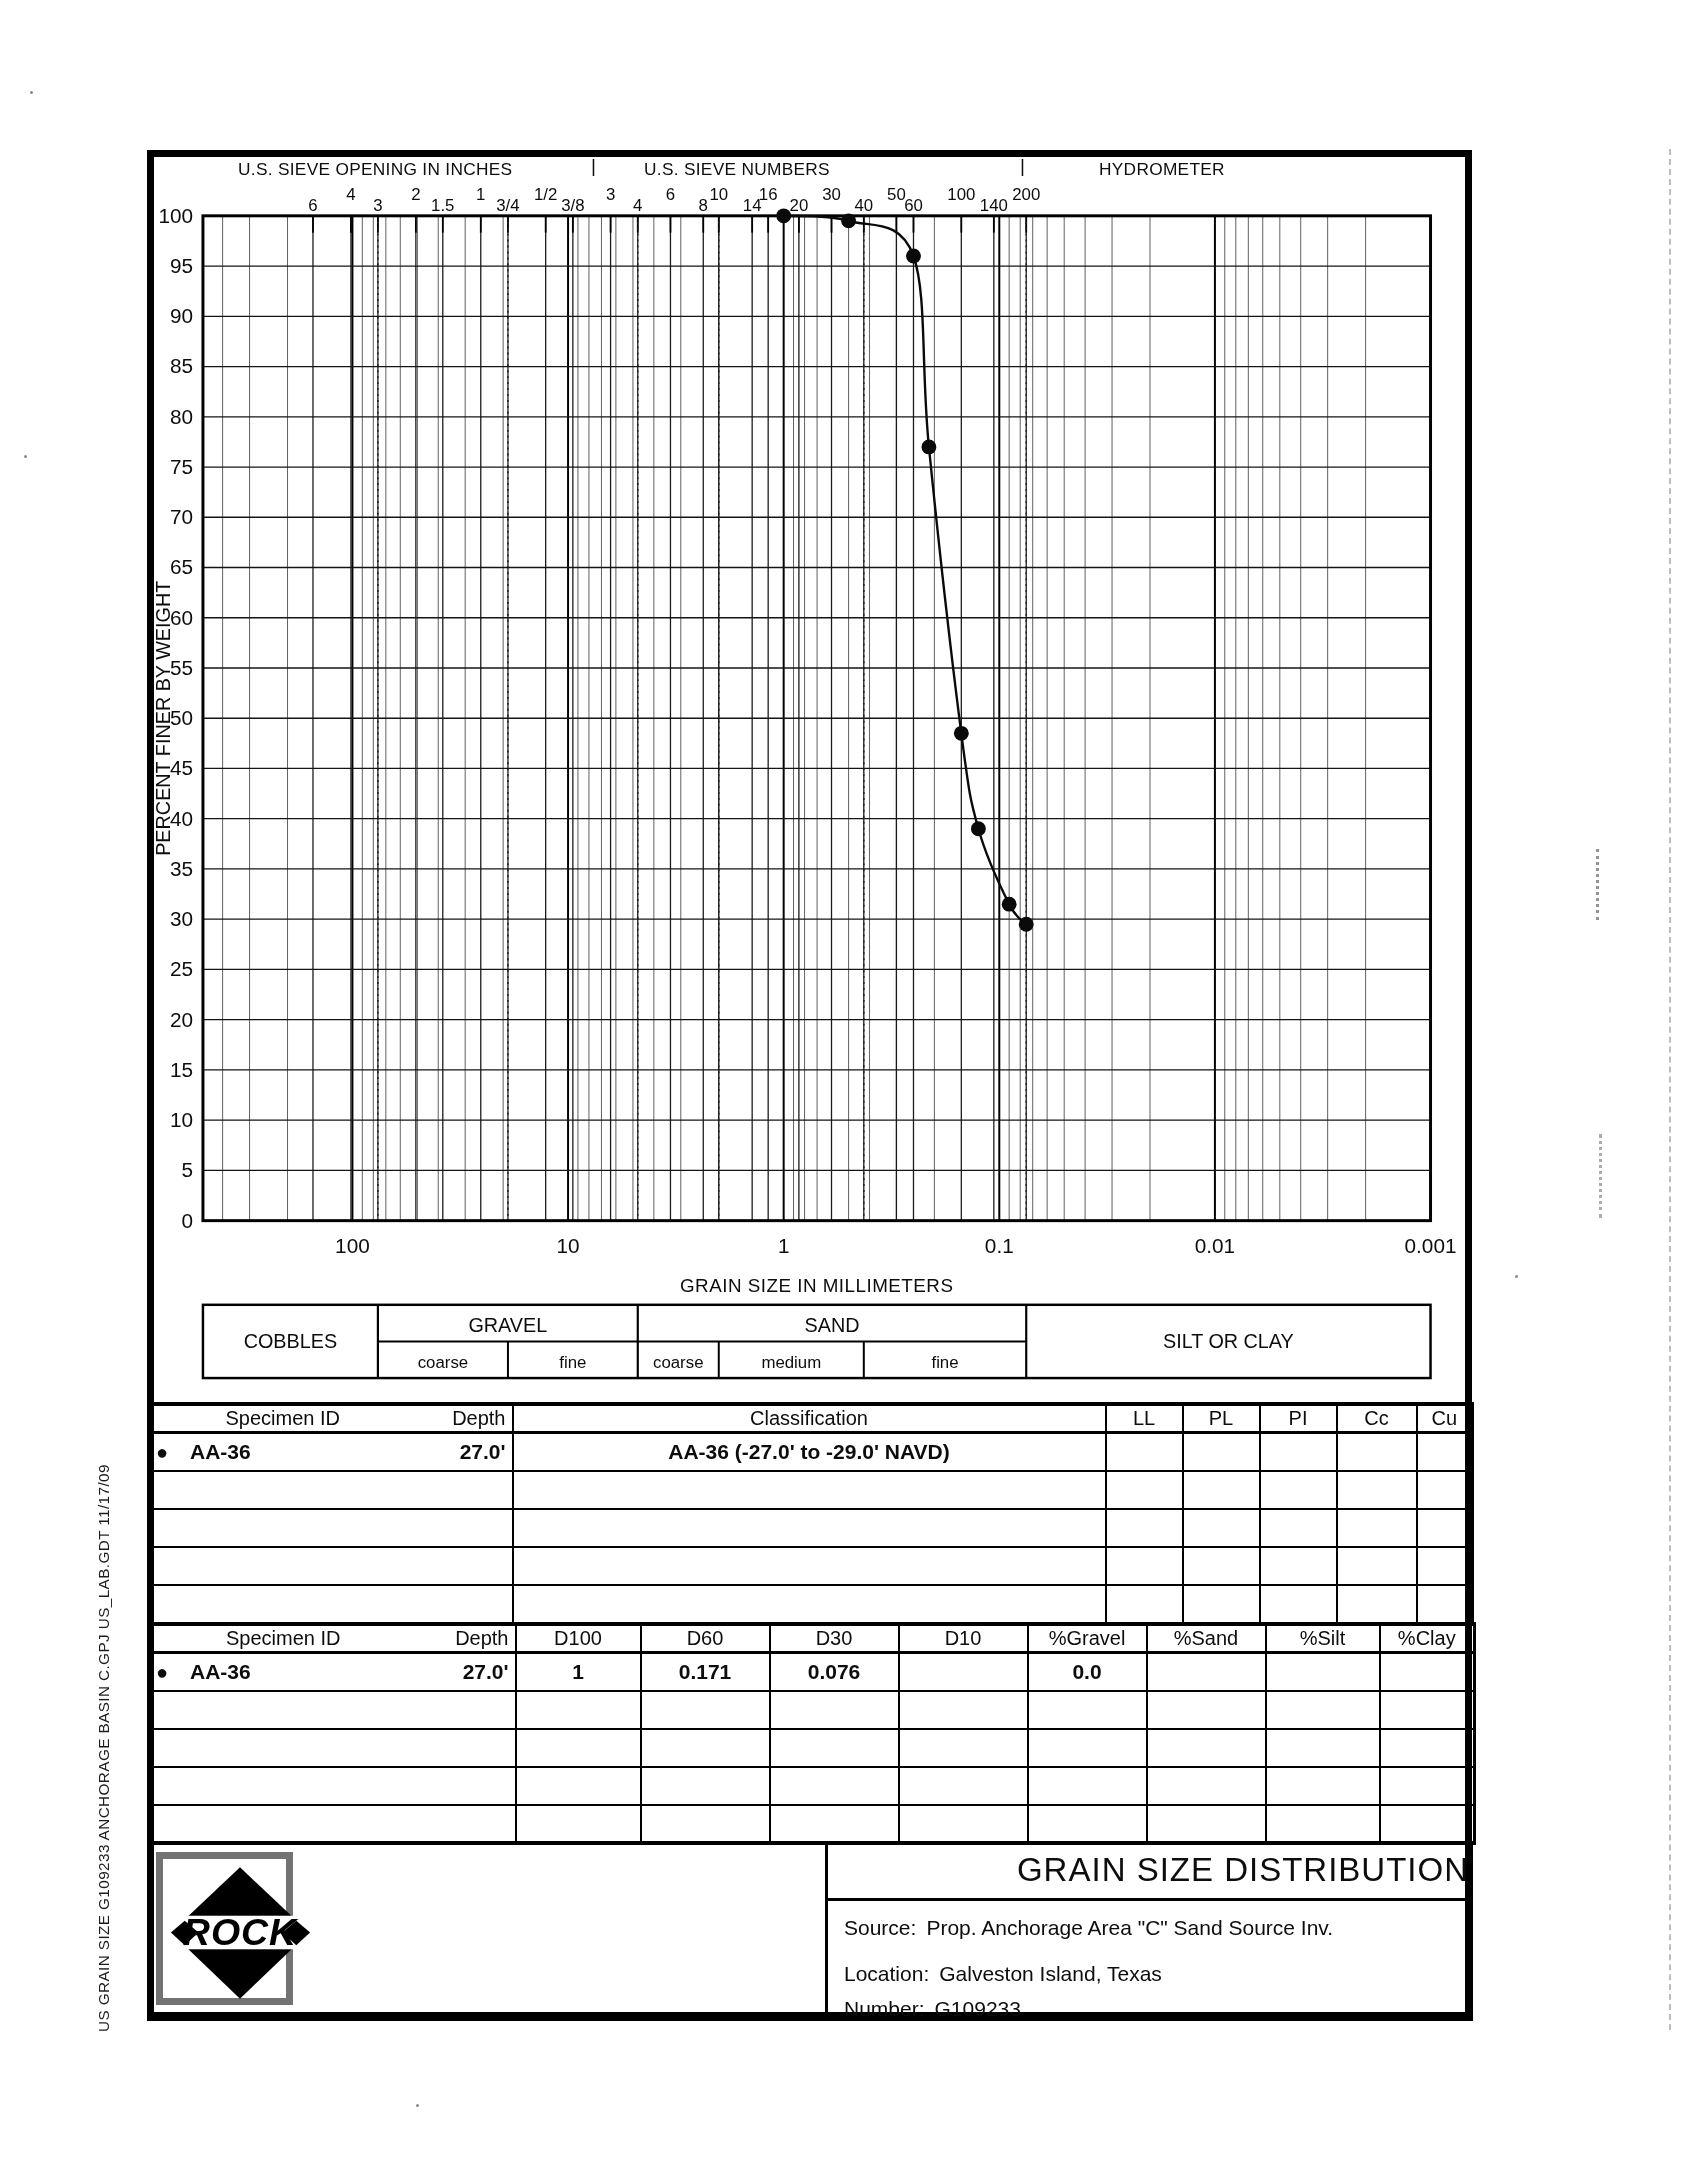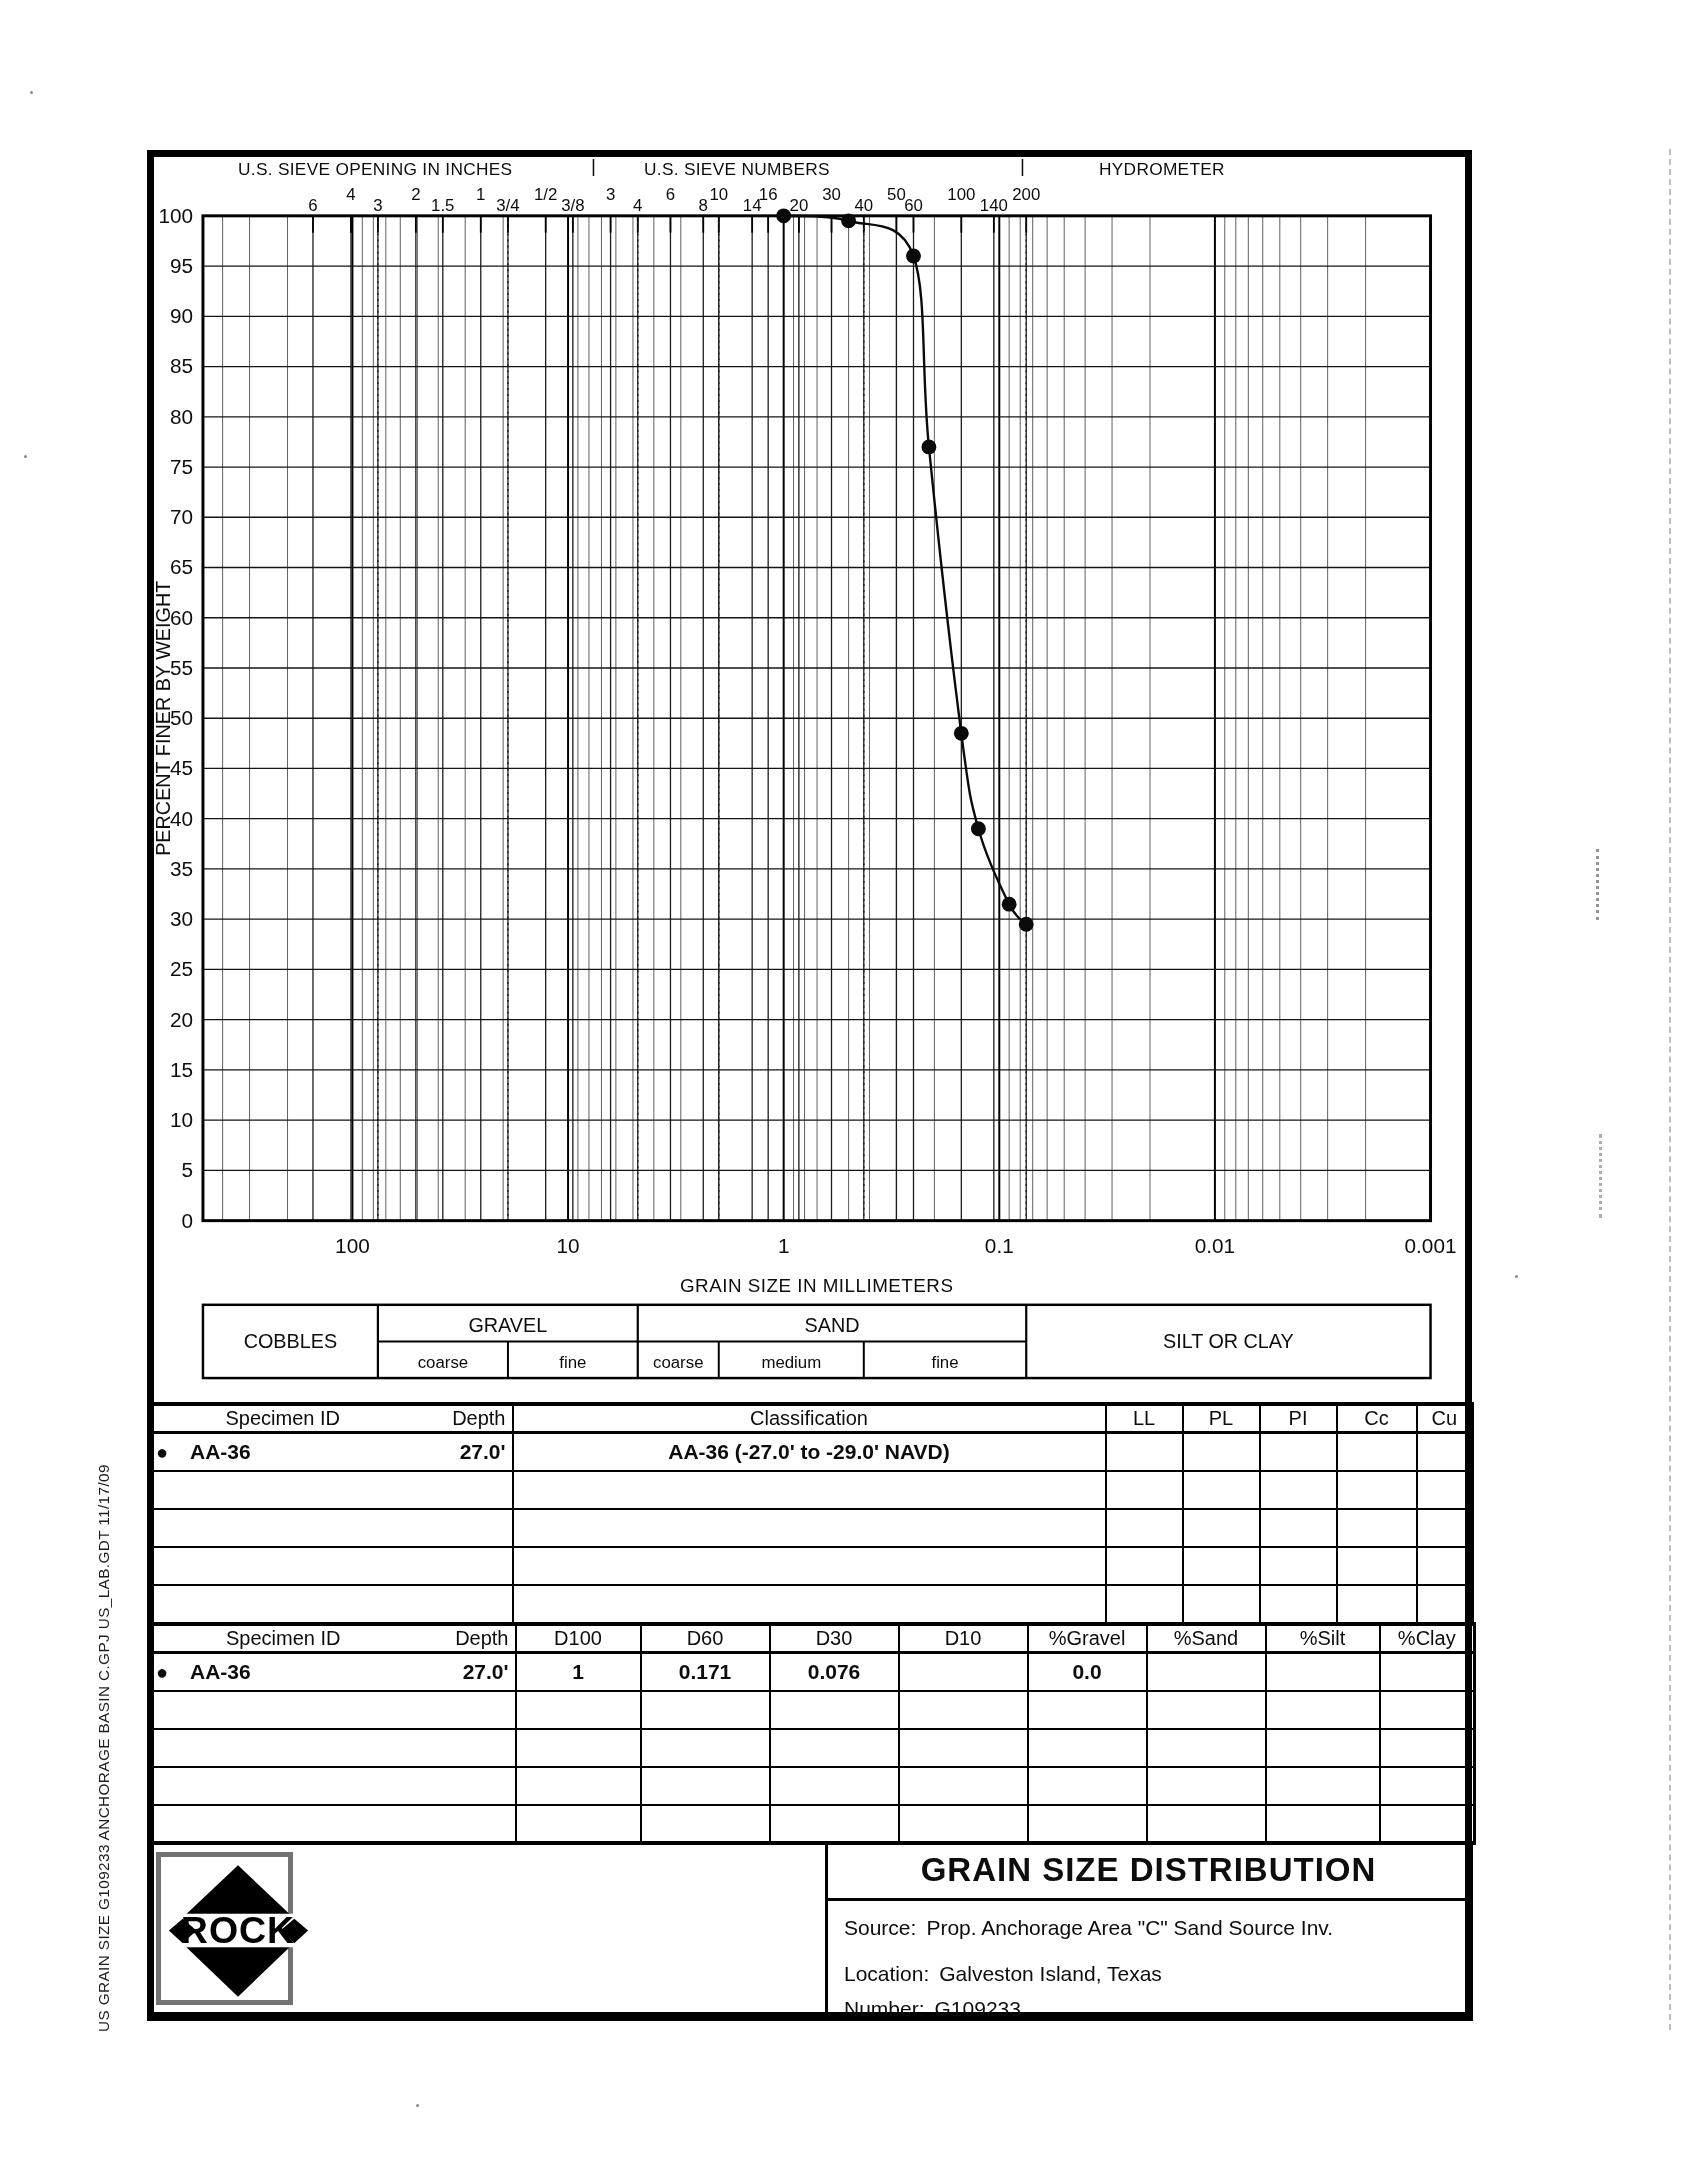--- a/index.html
+++ b/index.html
@@ -27,24 +27,24 @@
   .c-spec{border-right:0 !important;text-align:left !important;position:relative;}
   .c-depth{border-left:0 !important;text-align:right !important;}
   .val{font-weight:bold;}
   .marker{position:absolute;left:6px;top:50%;transform:translateY(-50%);font-size:20px;line-height:1;}
   .spec-name{padding-left:34px;}
   
   .footer{position:absolute;left:147px;top:1841px;width:1326px;height:180px;
           border:4px solid #000;border-bottom:9px solid #000;box-sizing:border-box;display:flex;}
   .f-left{position:relative;width:674px;box-sizing:border-box;}
   .f-right{position:relative;flex:1;border-left:3px solid #000;box-sizing:border-box;}
-  .logo-box{position:absolute;left:5px;top:7px;width:137px;height:153px;border:5px solid #737373;box-sizing:border-box;}
+  .logo-box{position:absolute;left:5px;top:7px;width:137px;height:153px;border:7px solid #737373;box-sizing:border-box;font-style:italic;}
   .address{position:absolute;left:180px;top:26px;font-size:20px;line-height:27px;white-space:nowrap;}
-  .f-title{position:absolute;left:0;top:6px;width:100%;text-align:center;font-size:33px;
-           font-weight:bold;letter-spacing:1px;}
+  .f-title{position:absolute;left:0;top:6px;width:100%;text-align:right;font-size:33px;
+           font-weight:normal;letter-spacing:1px;}
   .f-rule{position:absolute;left:0;top:53px;width:100%;border-top:3px solid #000;}
   .fr-line{position:absolute;left:16px;font-size:21px;white-space:nowrap;}
   .fr-line .lbl{margin-right:10px;}
   
   .sidebar-text{position:absolute;left:95px;top:2032px;transform:rotate(-90deg);
                 transform-origin:0 0;font-size:15.3px;letter-spacing:0.4px;white-space:nowrap;color:#1c1c1c;}
   
   .art-dash-long{position:absolute;left:1669px;top:149px;height:1881px;border-left:2px dashed #8a8a8a;opacity:.55;}
   .art-dot-1{position:absolute;left:1596px;top:849px;height:71px;border-left:3px dotted #666;opacity:.7;}
   .art-dot-2{position:absolute;left:1599px;top:1134px;height:84px;border-left:3px dotted #777;opacity:.6;}

